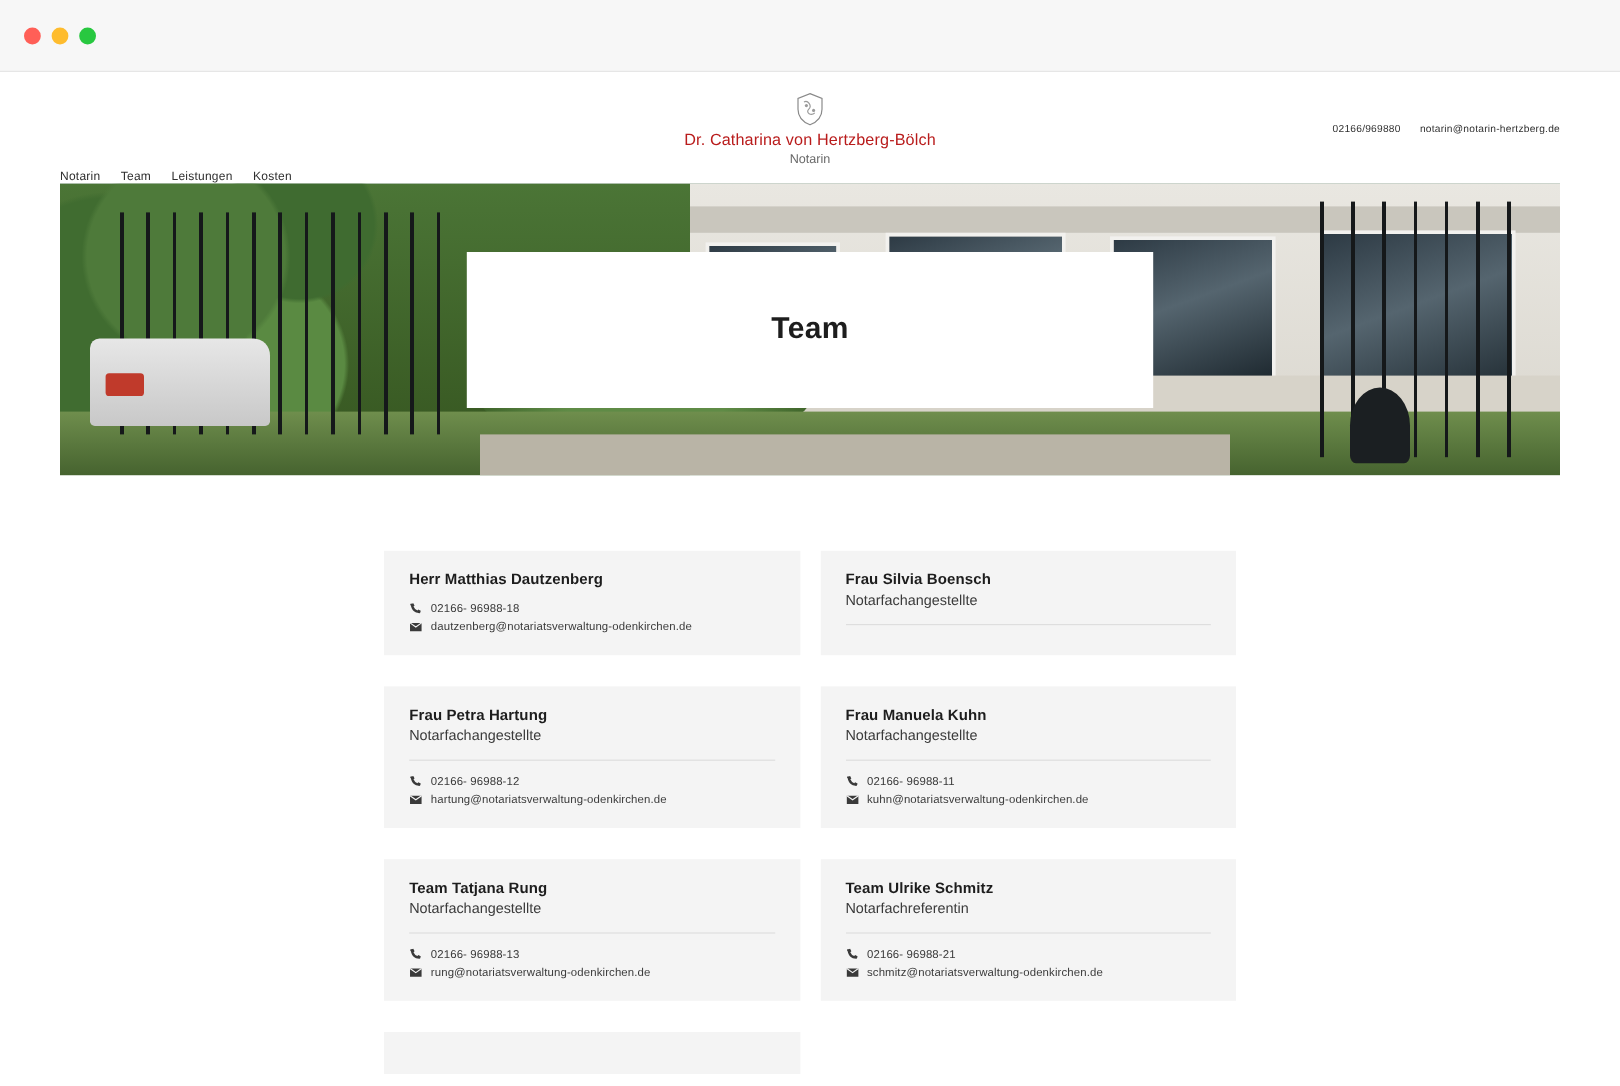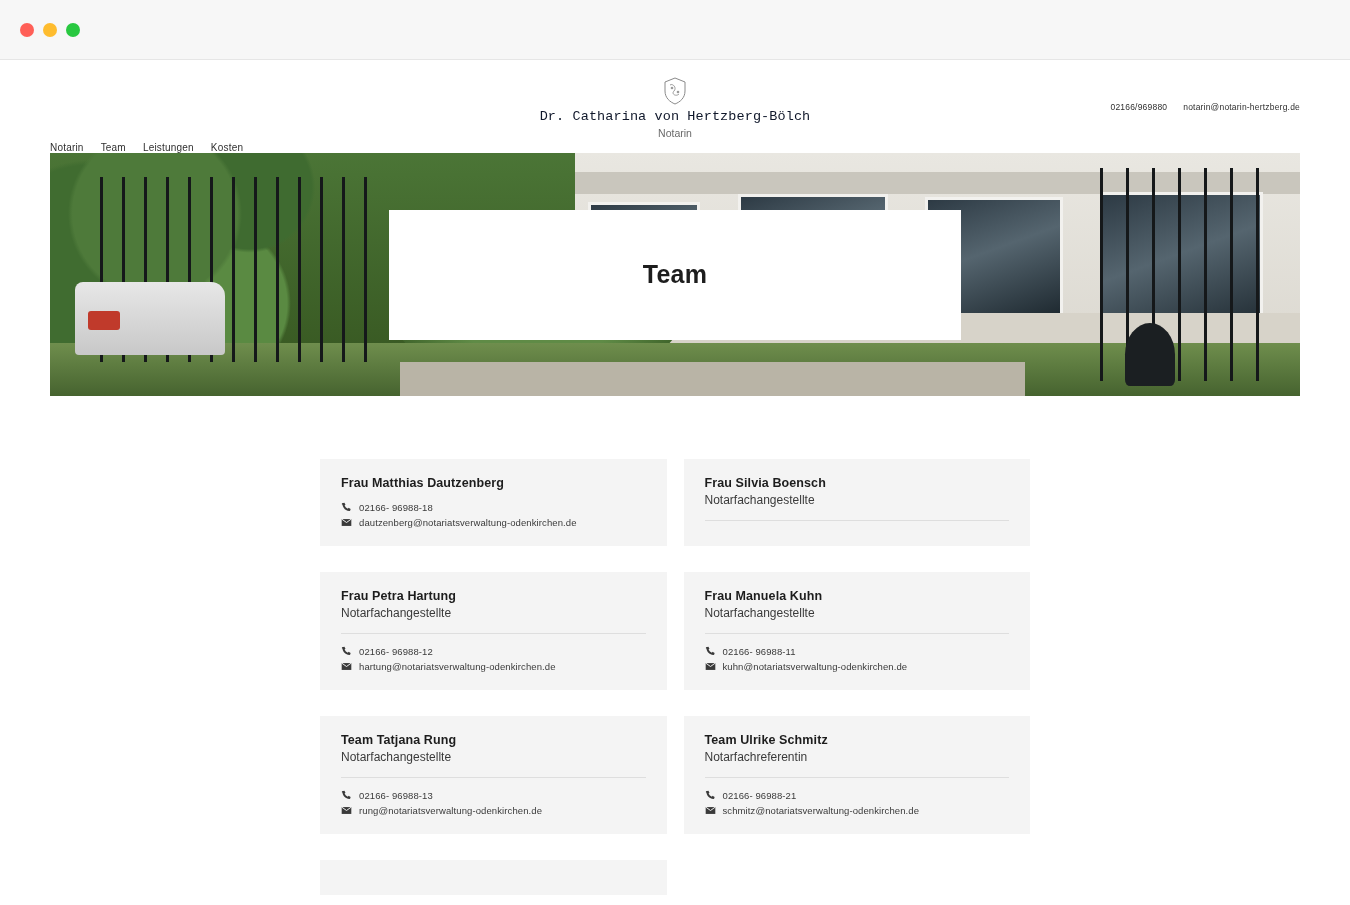--- a/index.html
+++ b/index.html
@@ -62,24 +62,23 @@
     pointer-events: none;
   }
   .brand-crest {
     width: 30px;
     height: 30px;
     margin: 0 auto 3px;
     display: block;
   }
   .brand-name {
     font-size: 13.5px;
-    color: #0f172a;
+    color: #b91c1c;
     letter-spacing: .1px;
     line-height: 1.25;
-    font-family: Liberation Mono, monospace;
   }
   .brand-role {
     font-size: 10.5px;
     color: #6a6a6a;
     margin-top: 1px;
   }
   .header-contact {
     position: absolute;
     right: 50px;
     top: 50%;
@@ -318,21 +317,21 @@
     </div>
     <div class="hero-card">
       <div class="hero-title">Team</div>
     </div>
   </div>
 
   <div class="team-section">
     <div class="team-grid">
 
       <div class="card">
-        <div class="card-name">Frau Matthias Dautzenberg</div>
+        <div class="card-name">Herr Matthias Dautzenberg</div>
         <div class="card-contact">
           <div class="contact-line">
             <span class="ic">
                 <svg viewBox="0 0 16 16">
                   <path d="M3 1.5 5 1l1.5 3-1.3 1a9 9 0 0 0 4.8 4.8l1-1.3 3 1.5-.5 2a1.2 1.2 0 0 1-1.3 1C6.4 12.6 3.4 9.6 2 3.8A1.2 1.2 0 0 1 3 1.5z"></path>
                 </svg>
               </span>
             <a href="#">02166- 96988-18</a>
           </div>
           <div class="contact-line">

